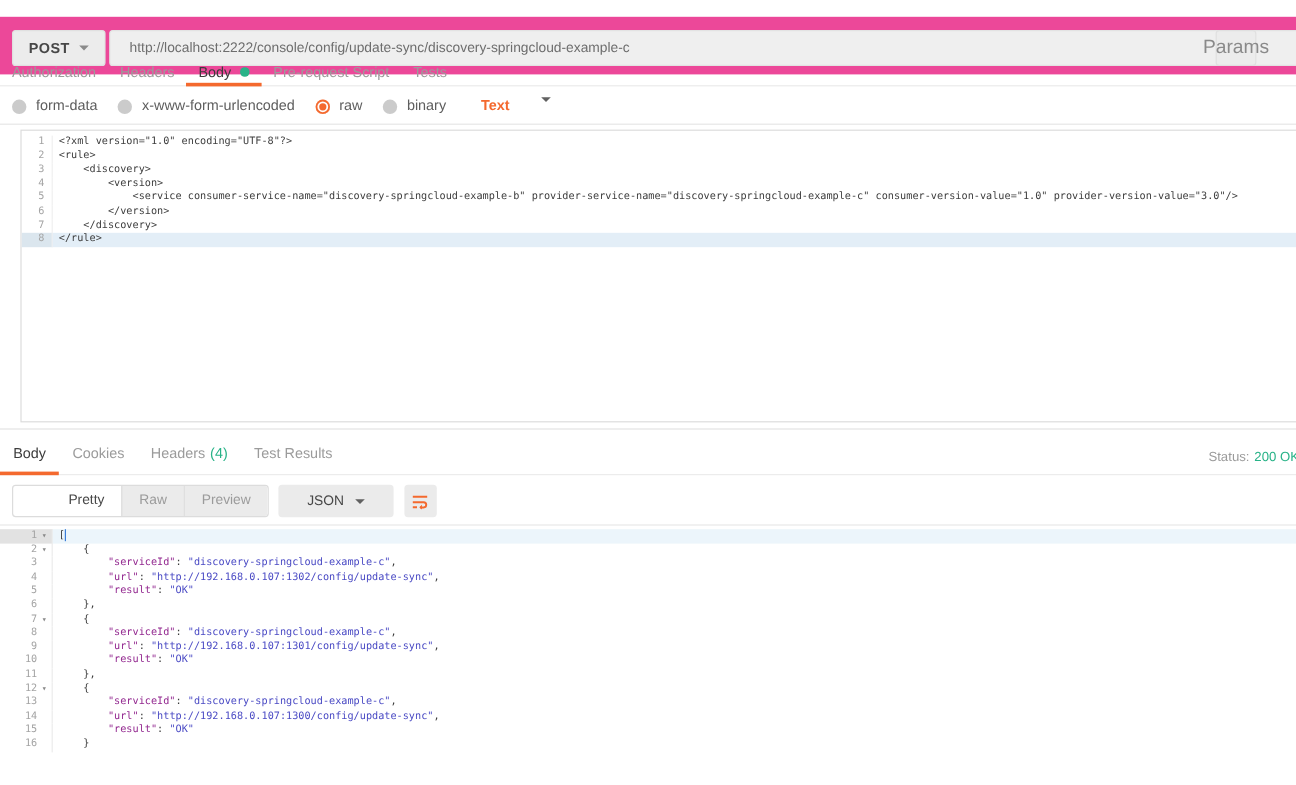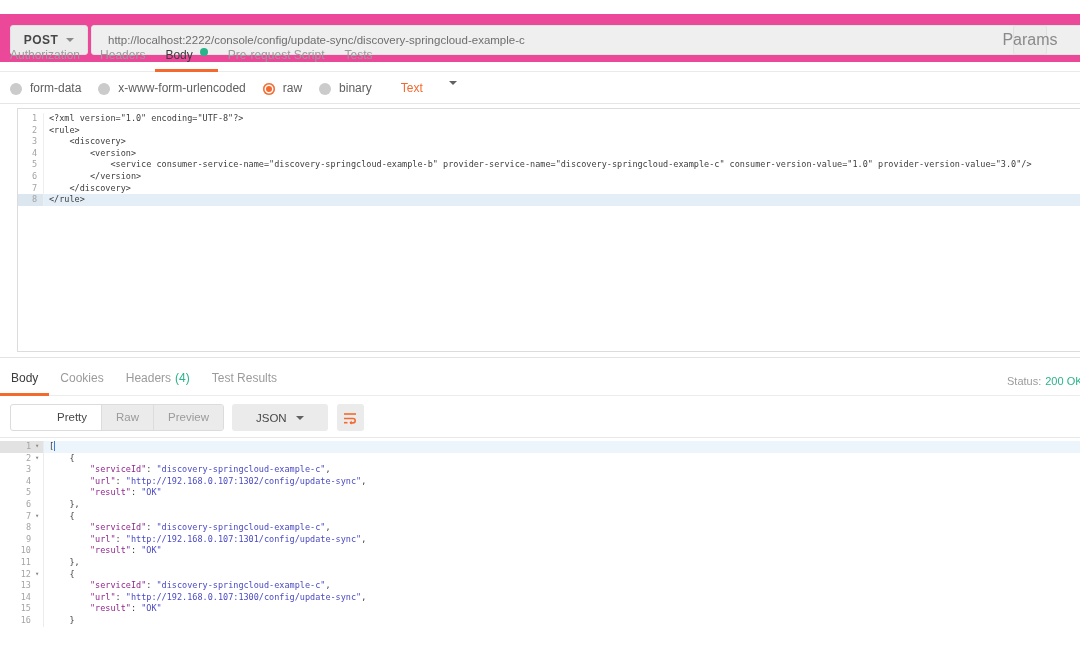--- a/index.html
+++ b/index.html
@@ -18,35 +18,35 @@
     background:#efefef; border:1px solid #e3e3e3; border-radius:3px;
     display:flex; align-items:center; padding:0 16px; font-size:11.5px; color:#6e6e6e;
     white-space:nowrap; overflow:hidden; }
   .params-btn { position:absolute; left:1013px; top:11px; width:34px; height:30px;
     background:#ececec; border:1px solid #e0e0e0; border-radius:3px;
     display:flex; align-items:center; justify-content:center; font-size:16px; color:#8a8a8a; cursor:pointer; }
 
   
   .req-tabs { position:absolute; top:48px; left:0; width:1080px; height:24px;
     border-bottom:1px solid #eaeaea; display:flex; align-items:stretch; }
-  .req-tab { padding:0 10px; display:flex; gap:7px;
+  .req-tab { padding:0 10px; display:flex; align-items:center; gap:7px;
     font-size:12px; color:#9b9b9b; position:relative; cursor:pointer; }
   .req-tab.active { color:#3c3c3c; }
   .req-tab.active::after { content:""; position:absolute; left:0; right:0; bottom:-1px;
     height:3px; background:#f4692e; }
   .green-dot { width:8px; height:8px; border-radius:50%; background:#29b388; display:inline-block; }
 
   
   .radio-row { position:absolute; top:73px; left:0; width:1080px; height:31px;
     border-bottom:1px solid #e6e6e6; display:flex; align-items:center; padding-left:10px;
     font-size:12px; color:#5e5e5e; }
   .radio-opt { display:flex; align-items:flex-end; margin-right:17px; cursor:pointer; }
   .radio-circle { width:12px; height:12px; border-radius:50%; background:#cbcbcb; margin-right:8px; flex:none; }
   .radio-opt.selected .radio-circle { background:#f4692e; box-shadow:inset 0 0 0 1.5px #f4692e, inset 0 0 0 3px #fdfdfd; }
-  .format-select { display:flex; align-items:flex-start; gap:26px; margin-left:12px; cursor:pointer; }
+  .format-select { display:flex; align-items:flex-start; gap:26px; margin-left:12px; cursor:pointer;font-weight:bold; }
   .format-label { color:#f4692e; font-size:12px; }
   .caret-dark { width:0; height:0; border-left:4px solid transparent;
     border-right:4px solid transparent; border-top:4px solid #616161; display:inline-block; }
 
   
   .code-line { display:flex; height:11.6px; }
   .gutter-cell { flex:none; display:flex; justify-content:flex-end; align-items:center;
     color:#a4a4a4; border-right:1px solid #efefef; }
   .line-num { text-align:right; }
   .code-text { white-space:pre; padding-left:5px; flex:1; }

